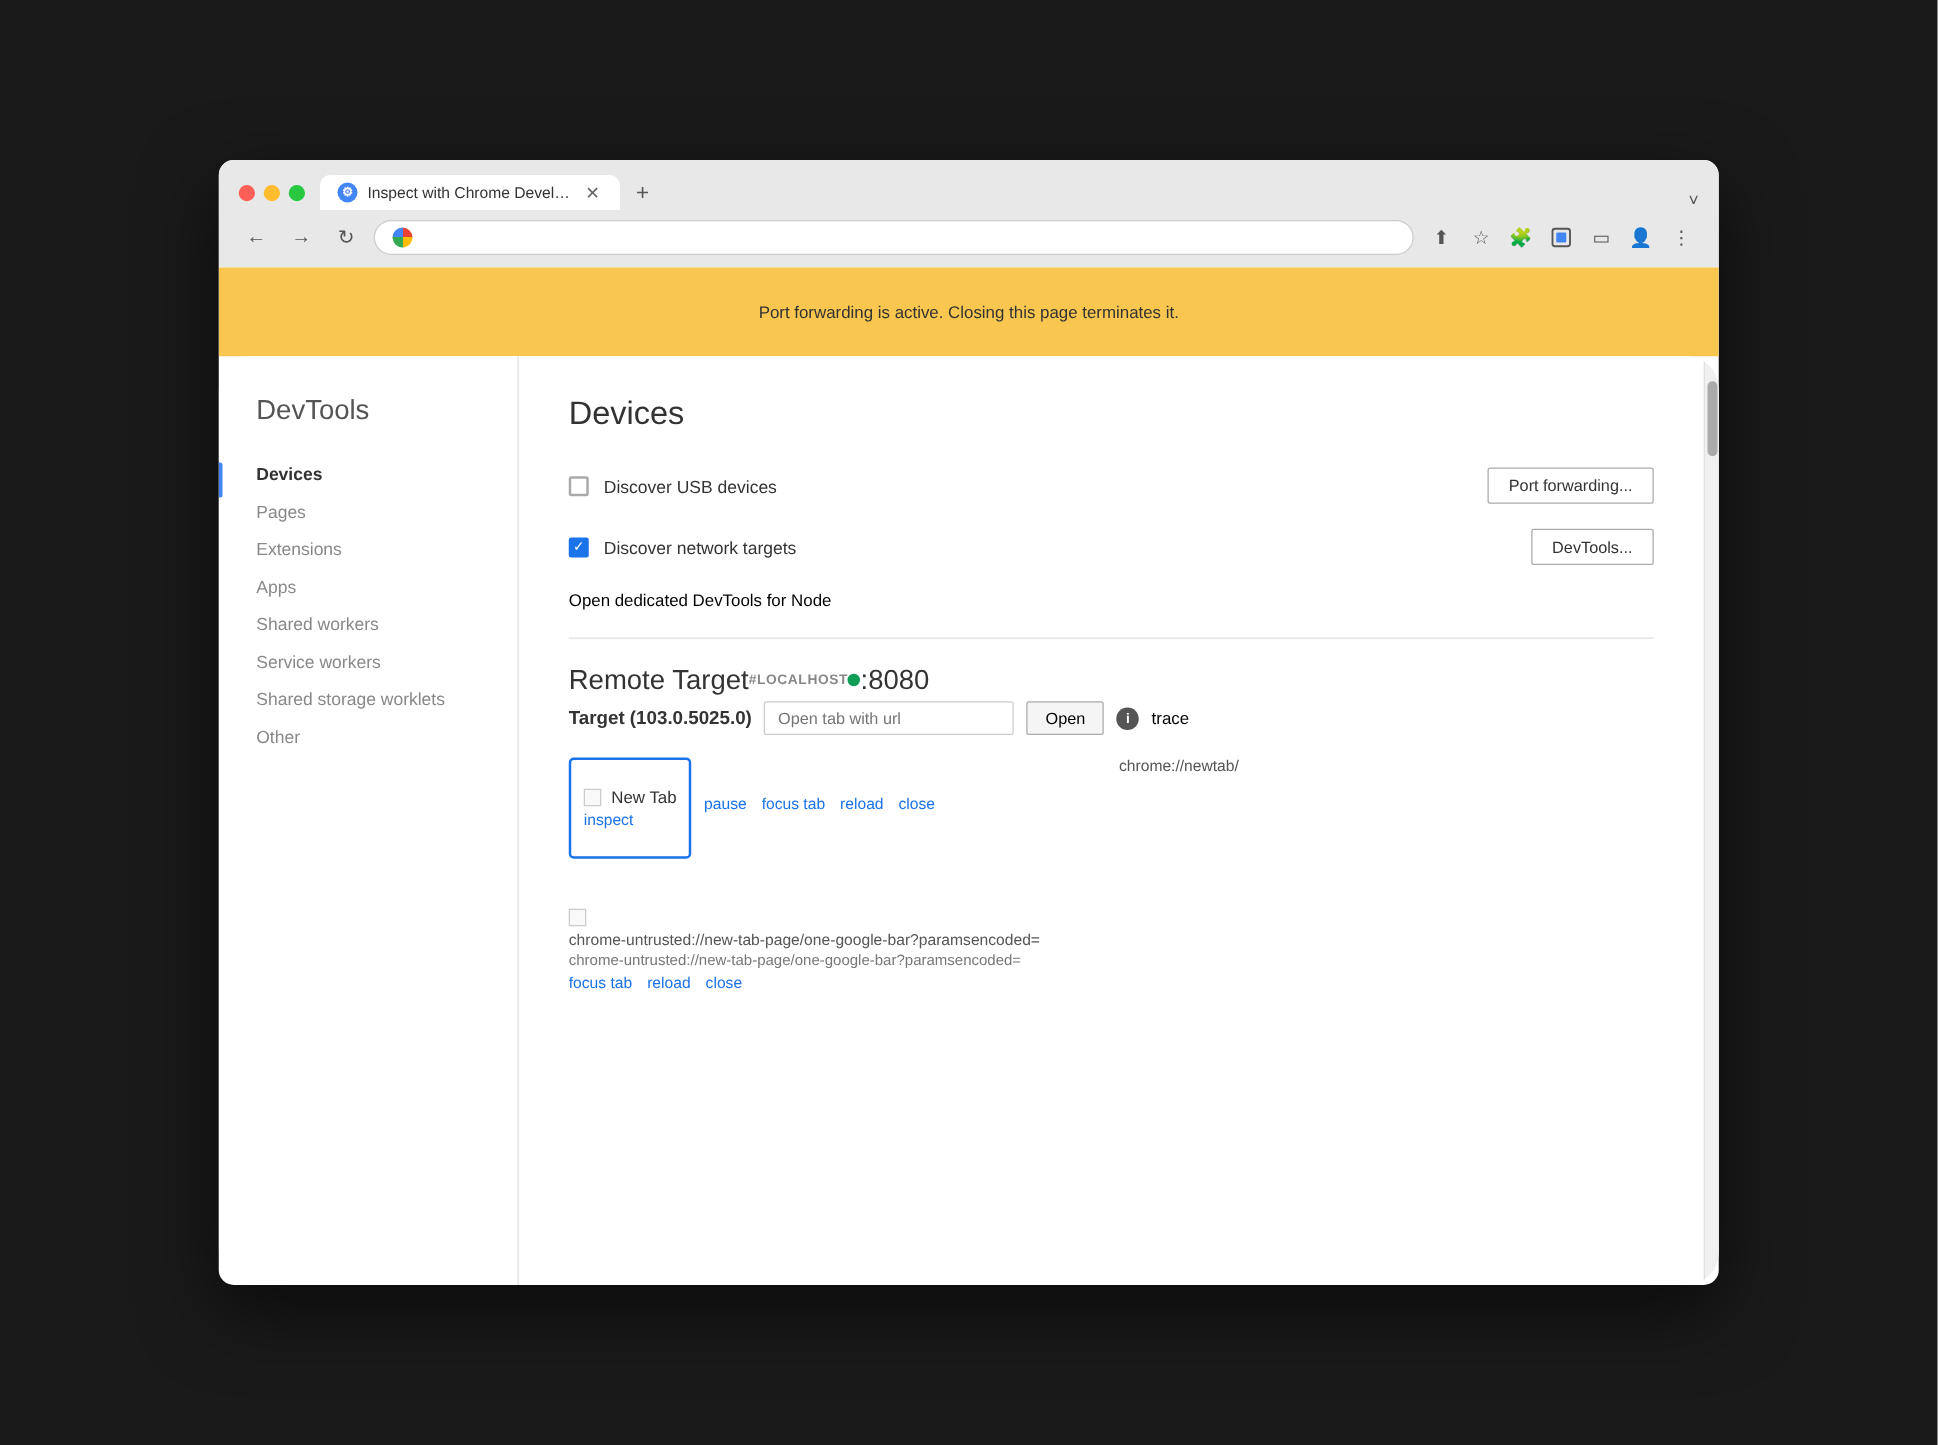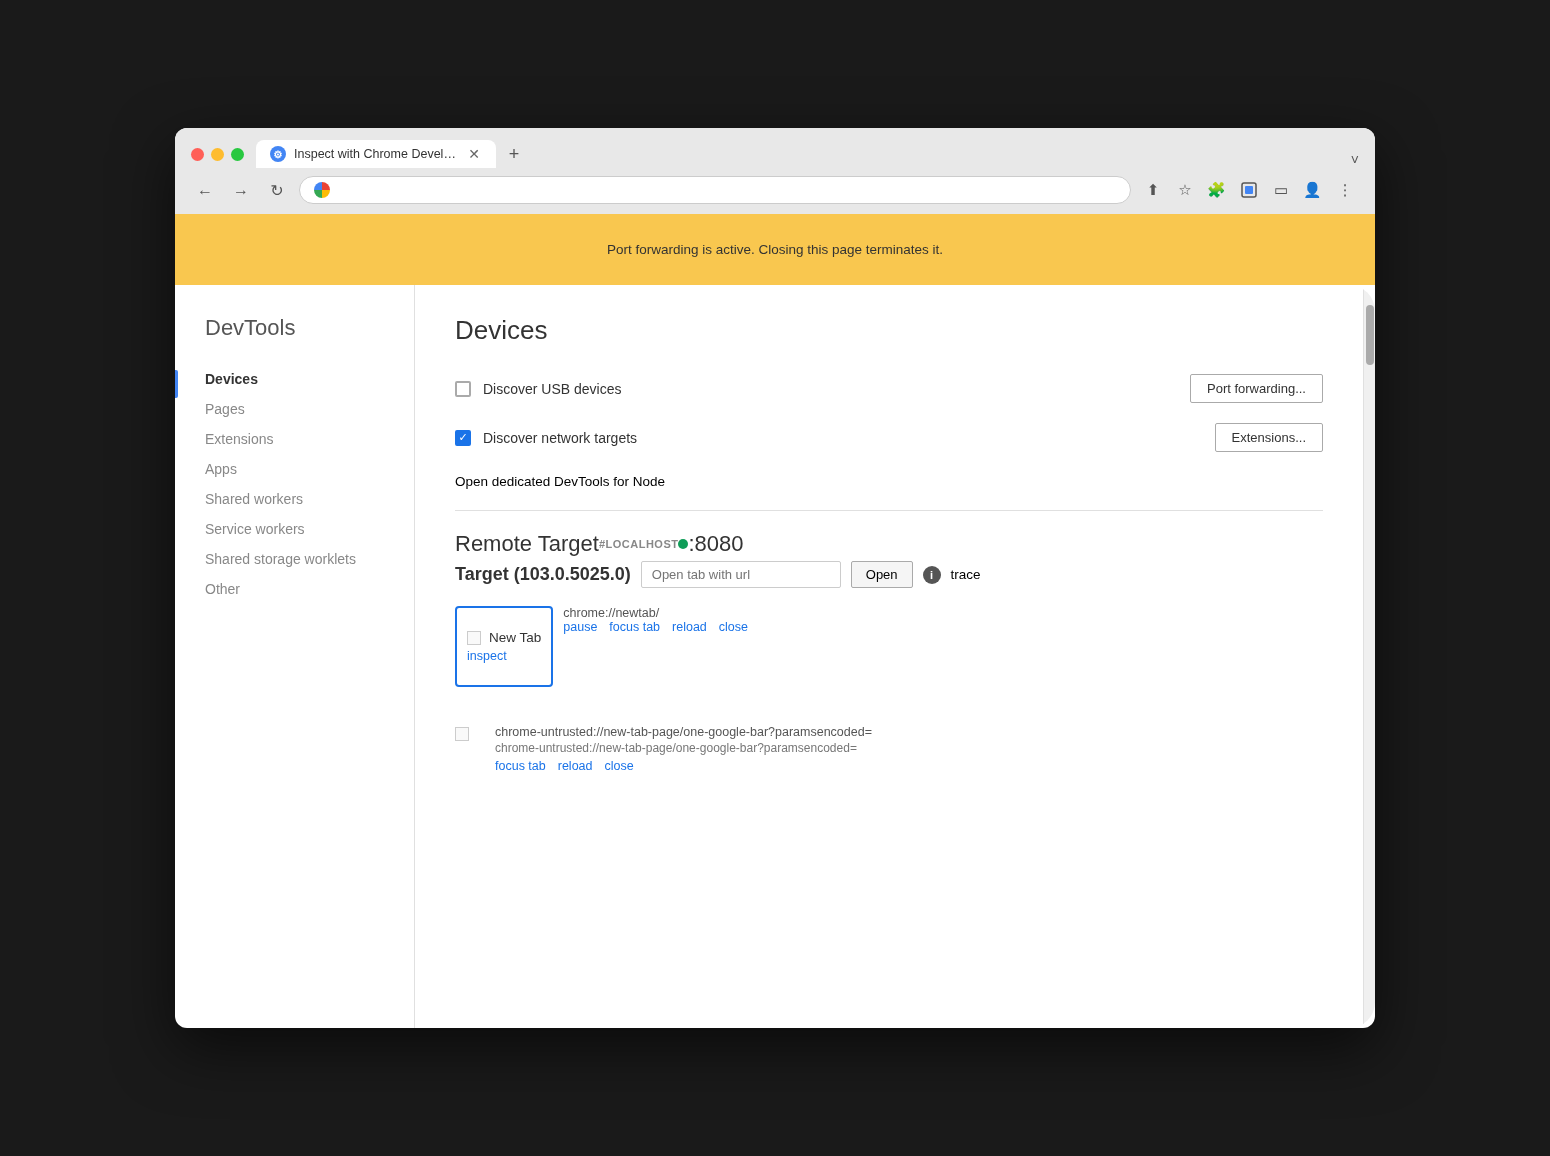--- a/index.html
+++ b/index.html
@@ -334,21 +334,21 @@
       color: #333;
     }
     
     .target-row {
       display: flex;
       align-items: center;
       gap: 10px;
       margin-bottom: 18px;
     }
     .target-name {
-      font-size: 18px;
+      font-size: 15px;
       font-weight: 700;
       color: #333;
     }
     .url-input {
       flex: 1;
       border: 1px solid #ccc;
       padding: 5px 10px;
       font-size: 13px;
       border-radius: 2px;
       color: #999;
@@ -398,37 +398,39 @@
       background: #f9f9f9;
       flex-shrink: 0;
     }
     .tab-item-name {
       font-size: 13.5px;
       color: #333;
     }
     .tab-item-url {
       font-size: 12.5px;
       color: #555;
-      margin-bottom: 0;
+      margin-bottom: 16px;
+      text-align: center;
     }
     .tab-actions {
       display: flex;
       gap: 12px;
     }
     .tab-action-link {
       color: #1a73e8;
       font-size: 12.5px;
       cursor: pointer;
       text-decoration: none;
     }
     
     .untrusted-item {
       display: flex;
-      gap: 26px;
+      gap: 4px;
       margin-bottom: 6px;
+      flex-direction: column;
     }
     .untrusted-favicon {
       width: 14px;
       height: 14px;
       border: 1px solid #ccc;
       background: #f9f9f9;
       flex-shrink: 0;
       margin-top: 2px;
     }
     .untrusted-content { flex: 1; }
@@ -517,21 +519,21 @@
 
       <div class="option-row">
         <div class="checkbox-wrap"></div>
         <span class="option-label">Discover USB devices</span>
         <button class="btn-outline">Port forwarding...</button>
       </div>
 
       <div class="option-row">
         <div class="checkbox-checked">✓</div>
         <span class="option-label">Discover network targets</span>
-        <button class="btn-outline">Extensions...</button>
+        <button class="btn-outline">DevTools...</button>
       </div>
 
       <div style="margin-bottom: 18px;">
         <a class="link-blue">Open dedicated DevTools for Node</a>
       </div>
 
       <hr class="divider">
 
       <div class="remote-target-header">
         <span class="remote-target-title">Remote Target</span>

